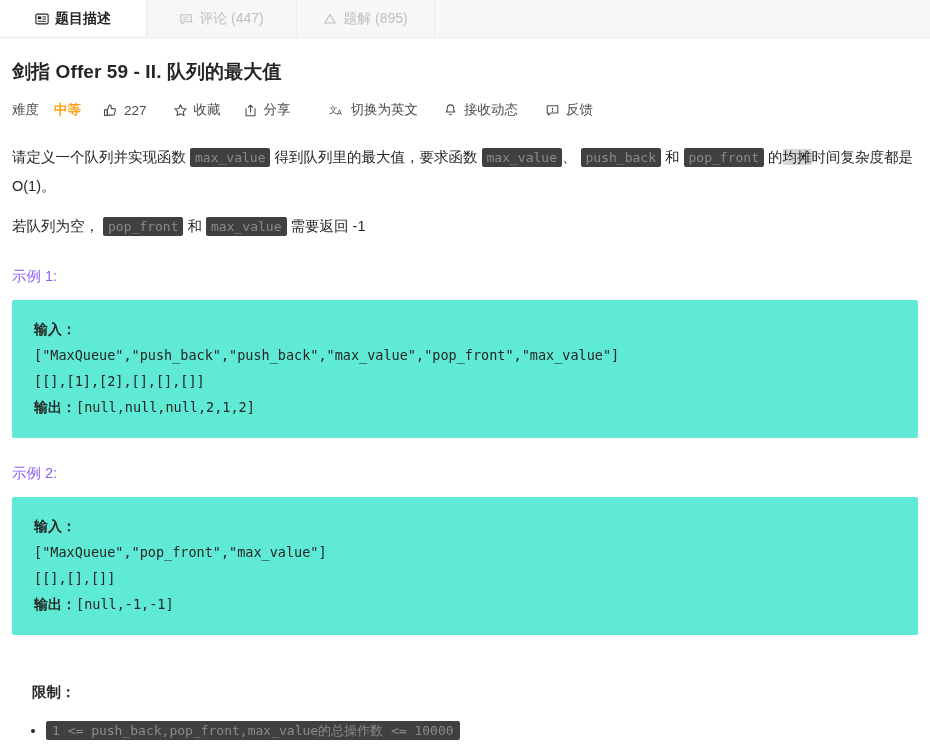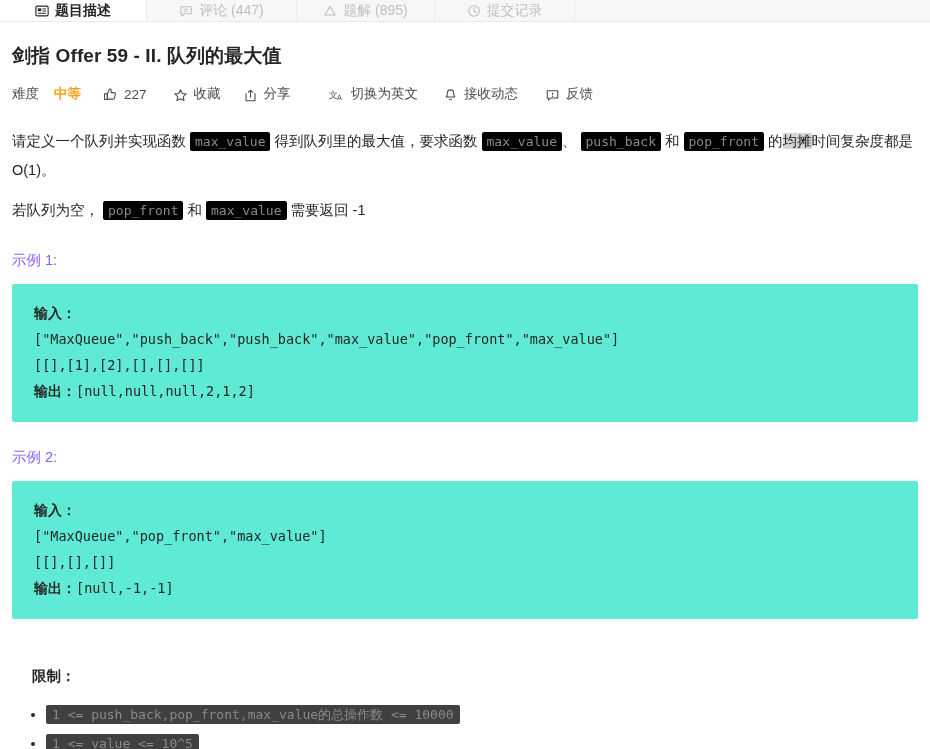--- a/index.html
+++ b/index.html
@@ -8,21 +8,21 @@
     width: 930px; height: 749px;
     background: #ffffff;
     font-family: "Liberation Sans", "DejaVu Sans", sans-serif;
     overflow: hidden;
   }
 
   
   .tabbar {
     display: flex;
     align-items: stretch;
-    height: 22px;
+    height: 38px;
     background: #f7f7f7;
     border-bottom: 1px solid #eaeaea;
     position: relative;
   }
   .tab {
     display: flex;
     align-items: center;
     justify-content: center;
     gap: 6px;
     font-size: 14px;
@@ -69,21 +69,21 @@
 
   .meta {
     display: flex;
     align-items: center;
     margin-top: 16px;
     font-size: 13.5px;
     color: #4d4d4d;
   }
   .meta .mitem {
     display: flex;
-    align-items: flex-end;
+    align-items: center;
     gap: 6px;
     cursor: pointer;
     white-space: nowrap;
   }
   .meta .mitem svg { display:block; }
   .gap-a { width: 22px; } .gap-b { width: 26px; }
   .gap-c { width: 22px; } .gap-d { width: 38px; }
   .gap-e { width: 25px; } .gap-f { width: 27px; }
   .difficulty { color: #ffa116; font-weight: 600; margin-left: 9px; }
   .lbl-static { cursor: default; }
@@ -92,21 +92,21 @@
   p.para {
     font-size: 14.5px;
     line-height: 28px;
     color: #262626;
     margin: 24px 0 0 0;
   }
   p.para2 { margin-top: 12px; }
 
   code.ic {
     font-family: "DejaVu Sans Mono", "Liberation Mono", monospace;
-    background: #000000;
+    background: #404040;
     color: #8a8a8a;
     font-size: 13px;
     padding: 2px 5px;
     border-radius: 2px;
     white-space: nowrap;
   }
   .sel { background: #d6d6d6; }
 
   h4.exh {
     font-size: 14.5px;
@@ -185,29 +185,20 @@
 
   <div class="tab tab-w3">
     <span class="ticon">
       <svg width="14" height="14" viewBox="0 0 16 16">
         <path d="M8 3 L14 12.6 H2 Z" fill="none" stroke="#bfbfbf" stroke-width="1.3" stroke-linejoin="round"></path>
       </svg>
     </span>
     <span>题解 (895)</span>
   </div>
 
-  <div class="tab tab-w4">
-    <span class="ticon">
-      <svg width="14" height="14" viewBox="0 0 16 16">
-        <circle cx="8" cy="8" r="6" fill="none" stroke="#bfbfbf" stroke-width="1.3"></circle>
-        <path d="M8 4.4V8.2l2.6 1.6" fill="none" stroke="#bfbfbf" stroke-width="1.3" stroke-linecap="round"></path>
-      </svg>
-    </span>
-    <span>提交记录</span>
-  </div>
 
   <div class="tabfill"></div>
 </div>
 
 <div class="content">
 
   <h1 class="title">剑指 Offer 59 - II. 队列的最大值</h1>
 
   <div class="meta">
     <span class="mitem lbl-static">

